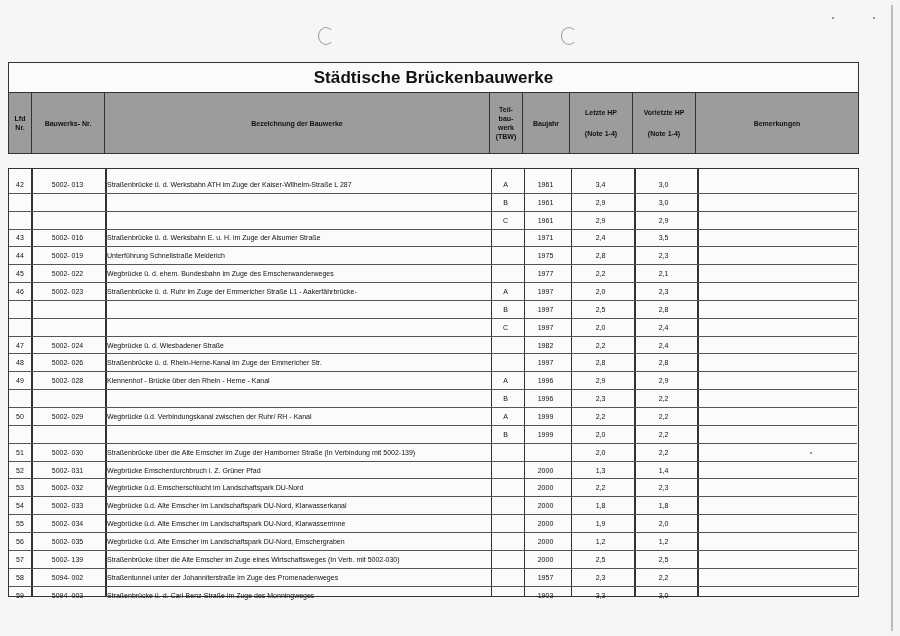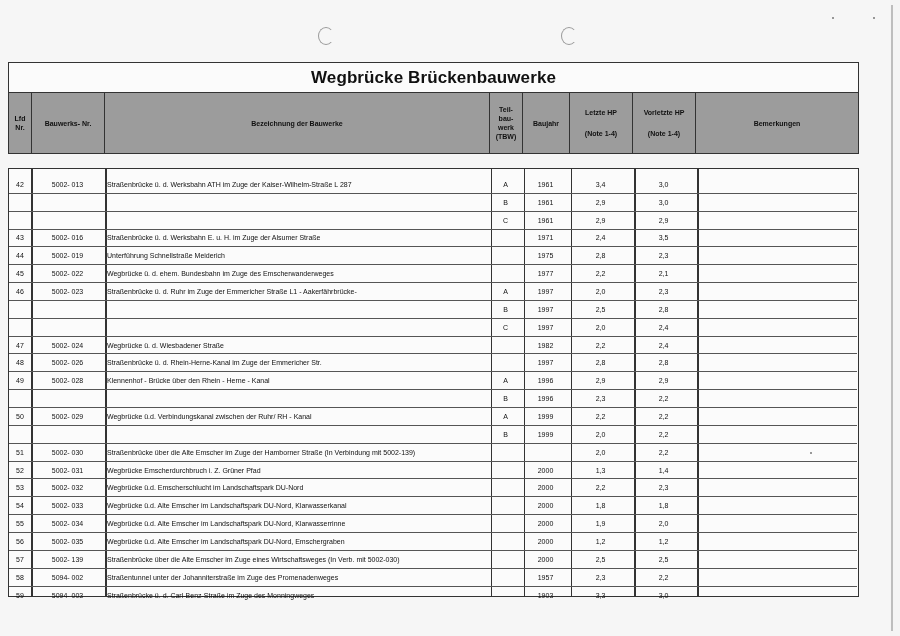--- a/index.html
+++ b/index.html
@@ -40,21 +40,21 @@
   .speck { position: absolute; width: 2px; height: 2px; background: #777; border-radius: 50%; }
 </style>
 </head>
 <body>
 
 <div class="page">
   <div class="punch-hole" style="left:318px;"></div>
   <div class="punch-hole" style="left:561px;"></div>
 
   <div class="title-box">
-    <div class="title">Wegbrücke Brückenbauwerke</div>
+    <div class="title">Städtische Brückenbauwerke</div>
   </div>
 
   <div class="header">
     <div class="hcell w-lfd" style="width:23px;padding:0 2px;">Lfd Nr.</div>
     <div class="hcell w-bw">Bauwerks- Nr.</div>
     <div class="hcell w-bez">Bezeichnung der Bauwerke</div>
     <div class="hcell w-tbw" style="padding:0 4px;">Teil- bau- werk (TBW)</div>
     <div class="hcell w-bj">Baujahr</div>
     <div class="hcell two-line w-hp1">
       <span>Letzte HP</span>

